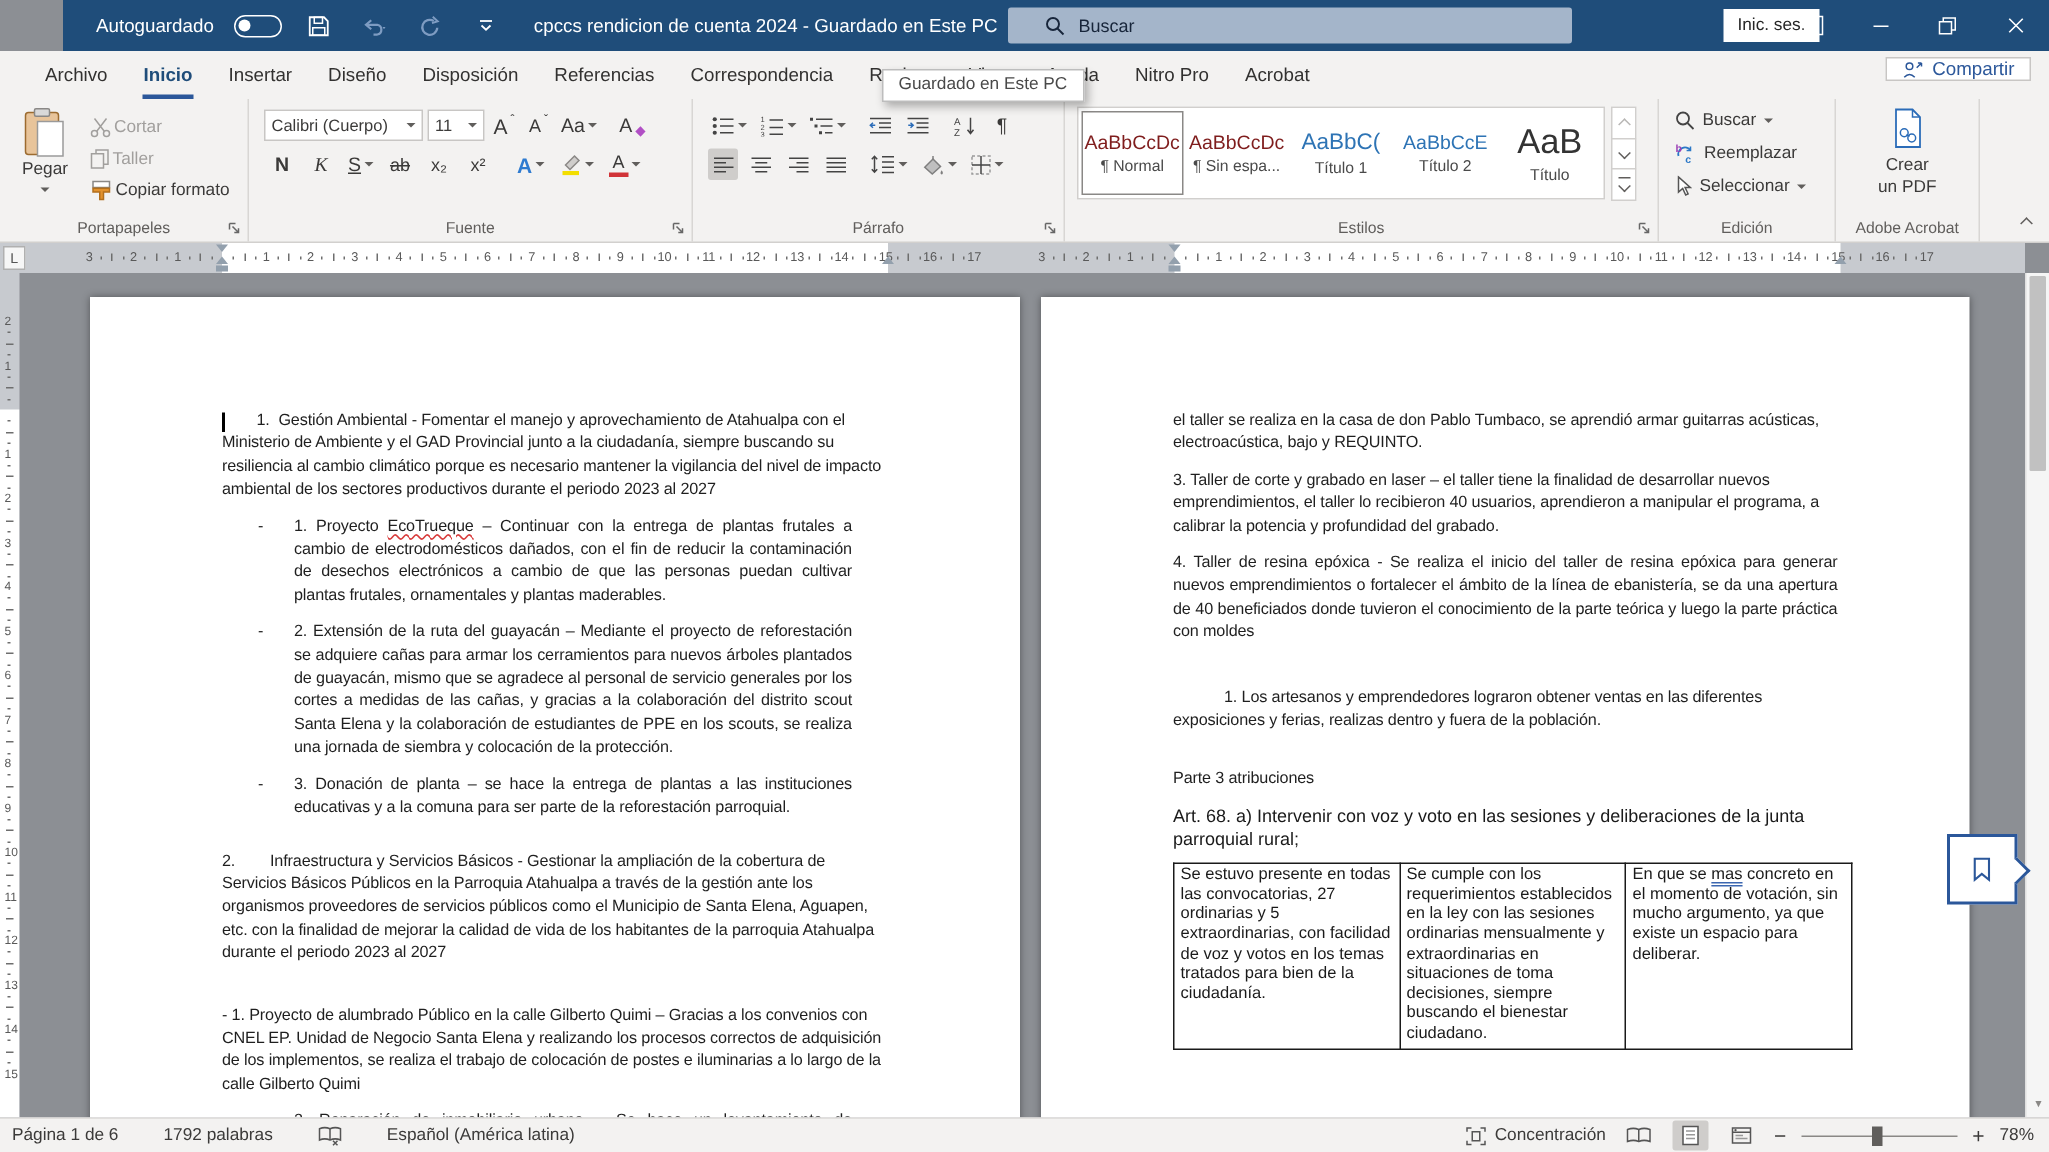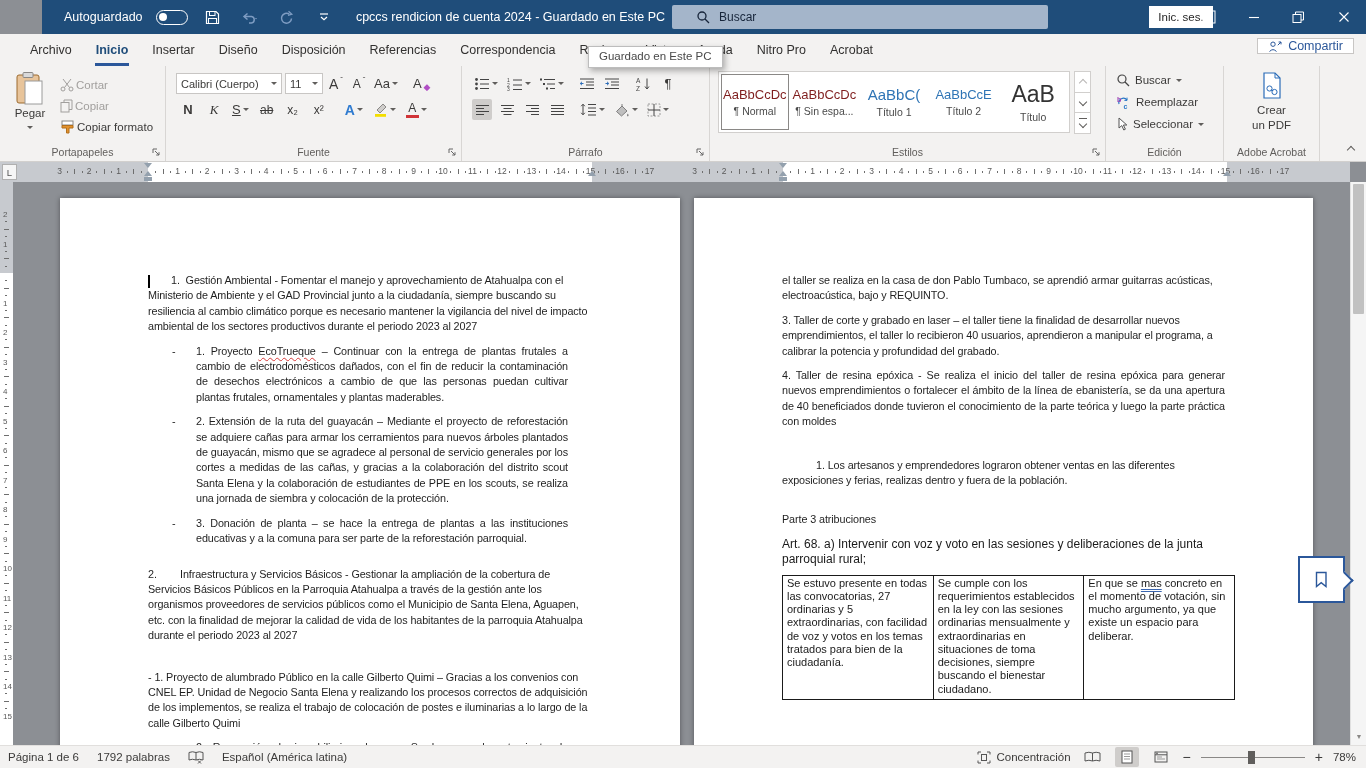--- a/index.html
+++ b/index.html
@@ -109,21 +109,21 @@
   .bookmark-callout{position:absolute;left:1298px;top:374px;width:47px;height:47px;background:#fff;
     border:2px solid #2b579a;display:flex;align-items:center;justify-content:center;z-index:5;}
   .bookmark-tail{position:absolute;right:-8px;top:16px;width:13px;height:13px;background:#fff;
     border-top:2px solid #2b579a;border-right:2px solid #2b579a;transform:rotate(45deg);}
   .scrollbar{position:absolute;right:0;top:-20px;bottom:0;width:16px;background:#f5f5f5;border-left:1px solid #e0e0e0;}
   .sb-arrow{position:absolute;left:0;width:16px;height:17px;display:flex;align-items:center;justify-content:center;color:#8a8886;font-size:7px;}
   .sb-thumb{position:absolute;left:2px;top:22px;width:11px;height:130px;background:#c1c1c1;border-radius:1px;}
   
   .statusbar{position:absolute;bottom:0;left:0;right:0;height:23px;background:#f3f2f1;border-top:1px solid #e1dfdd;
     display:flex;align-items:center;font-size:11.5px;color:#3b3a39;z-index:40;}
-  .st-left{display:flex;align-items:center;gap:18px;padding-left:8px;}
+  .st-left{display:flex;align-items:center;gap:30px;padding-left:8px;}
   .st-right{margin-left:auto;display:flex;align-items:center;gap:10px;padding-right:10px;}
   .viewbtn{width:24px;height:20px;display:flex;align-items:center;justify-content:center;}
   .zslider{position:relative;width:104px;height:14px;}
   .ztrack{position:absolute;top:6.5px;left:0;right:0;height:1.5px;background:#8a8886;}
   .zmid{position:absolute;top:3.5px;left:51px;width:1.5px;height:8px;background:#8a8886;}
   .zthumb{position:absolute;top:1px;left:47px;width:7px;height:12.5px;background:#605e5c;}
 </style>
 </head>
 <body>
 
@@ -266,21 +266,21 @@
             <circle cx="11" cy="11" r="2" stroke="#a19f9d" fill="none"></circle>
             <path d="M4.5 9.5 L11 1 M9.5 9.5 L3 1" stroke="#a19f9d"></path>
           </svg>
         <span>Cortar</span>
       </div>
       <div class="ibtn dim" style="justify-content:flex-start;">
         <svg width="13" height="14">
             <rect x="1" y="3.5" width="8" height="9.5" stroke="#a19f9d" fill="none"></rect>
             <path d="M4 3.5 V1 H12 V10.5 H9" stroke="#a19f9d" fill="none"></path>
           </svg>
-        <span>Copiar</span>
+        <span>Taller</span>
       </div>
       <div class="ibtn" style="justify-content:flex-start;">
         <svg width="15" height="14">
             <rect x="2" y="1" width="11" height="4" fill="#fff" stroke="#8a8886"></rect>
             <path d="M2 5.5 H13 V8 H9 V13 H6.5 V8 H2 Z" fill="#e2922e" stroke="#b26f1d"></path>
           </svg>
         <span>Copiar formato</span>
       </div>
     </div>
     <div class="glabel">Portapapeles</div>

